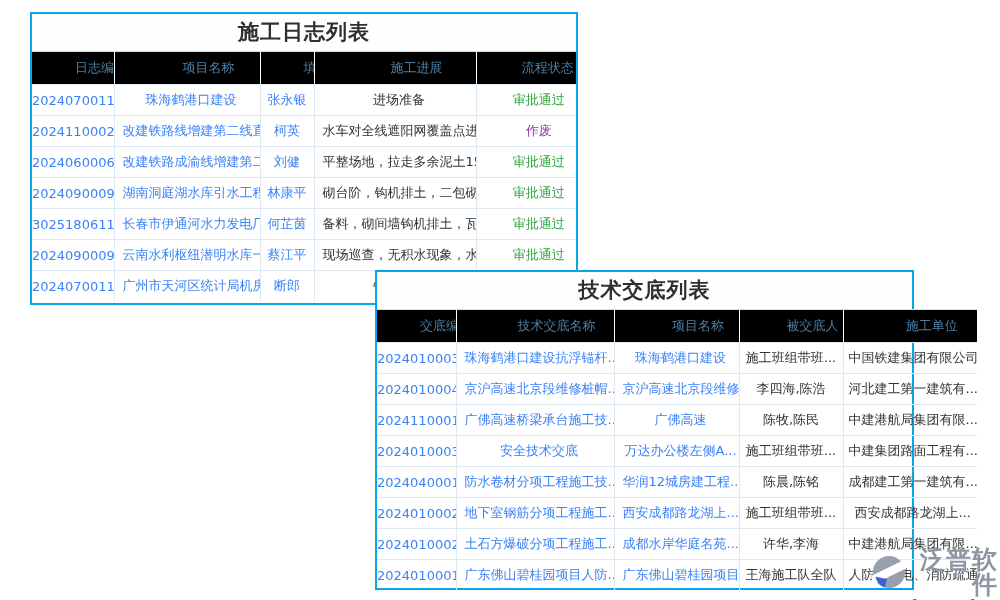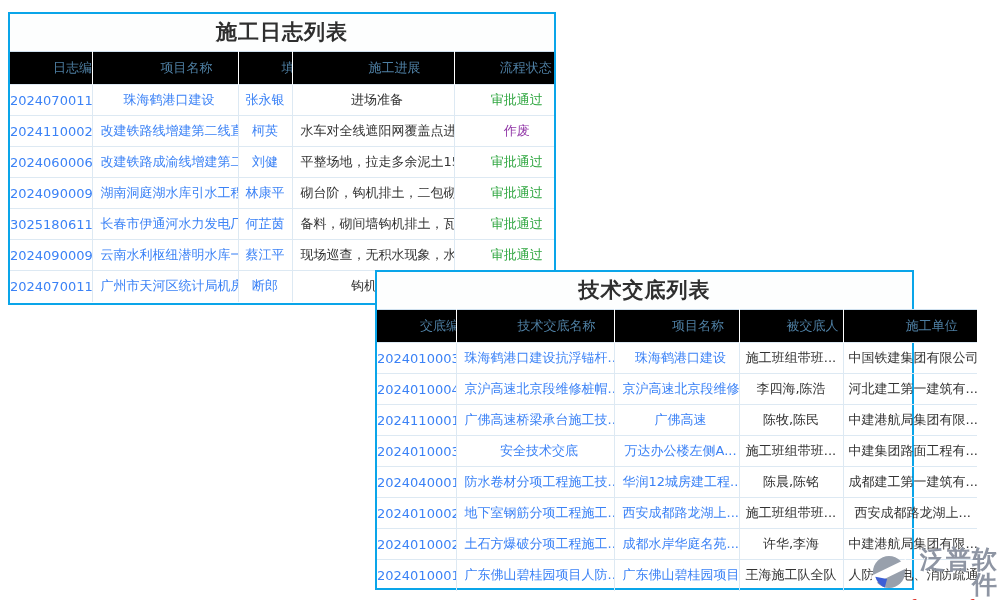--- a/index.html
+++ b/index.html
@@ -8,21 +8,21 @@
     position: relative;
     background: #ffffff;
     font-family: "DejaVu Sans", sans-serif;
     overflow: hidden;
   }
   .panel {
     position: absolute;
     background: #ffffff;
     border: 2px solid #0aa5e9;
   }
-  #log-panel    { left: 8px;  top: 12px;  width: 548px; height: 293px; z-index: 1; }
+  #log-panel    { left: 30px;  top: 12px;  width: 548px; height: 293px; z-index: 1; }
   #disc-panel   { left: 375px; top: 270px; width: 539px; height: 320px; z-index: 2; }
   .panel-title {
     text-align: center;
     font-weight: bold;
     font-size: 21px;
     color: #2f2f2f;
     height: 37px;
     line-height: 37px;
     letter-spacing: 1px;
     background: #fdfefe;

